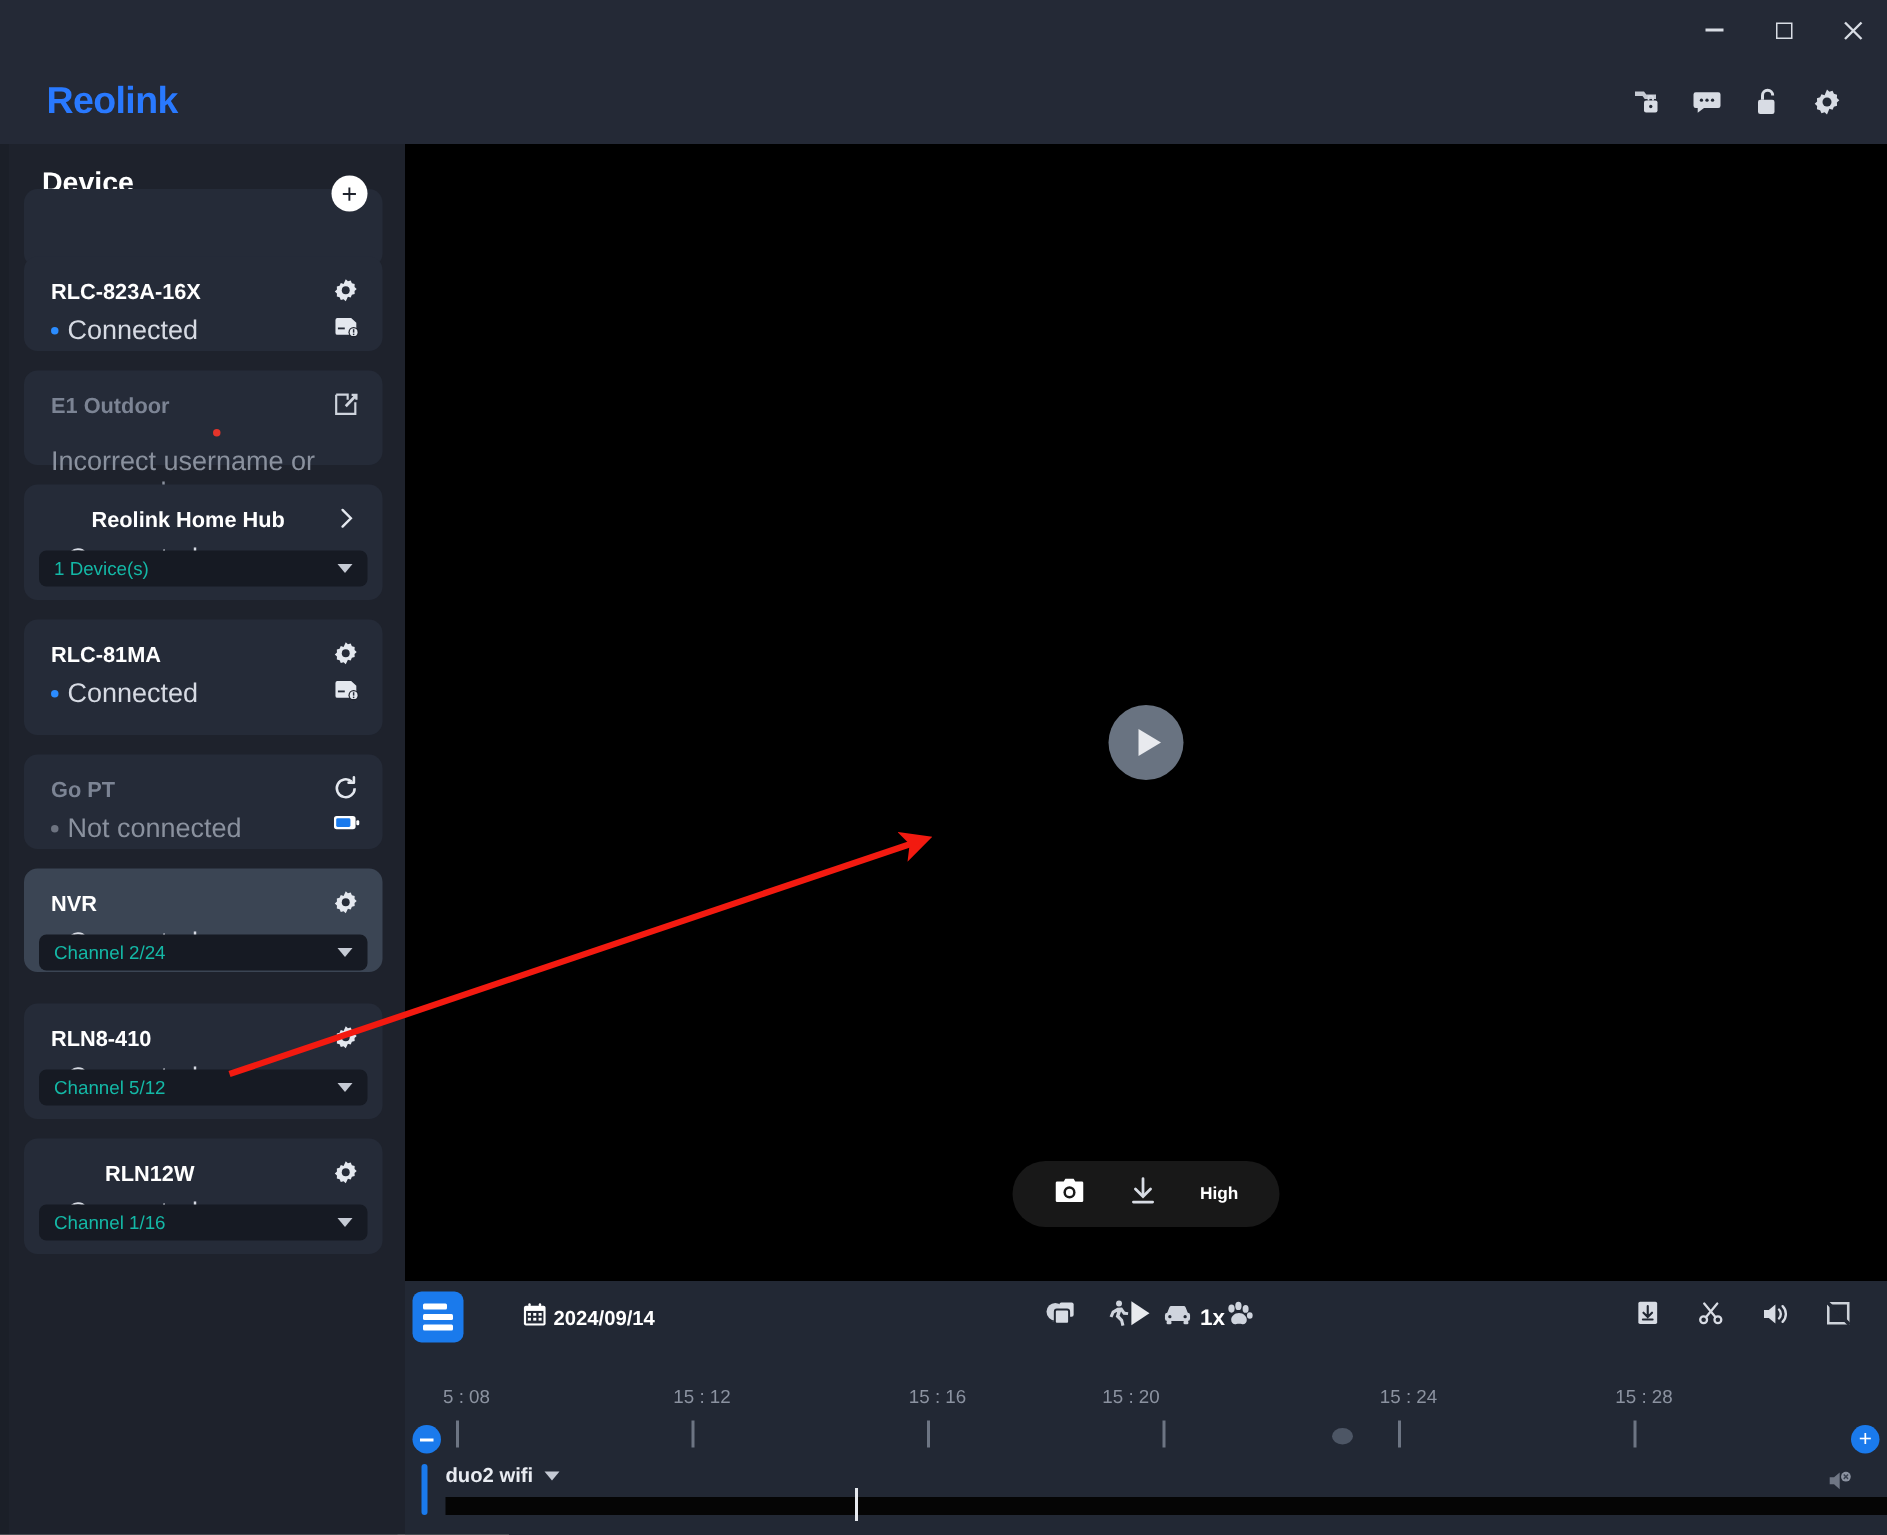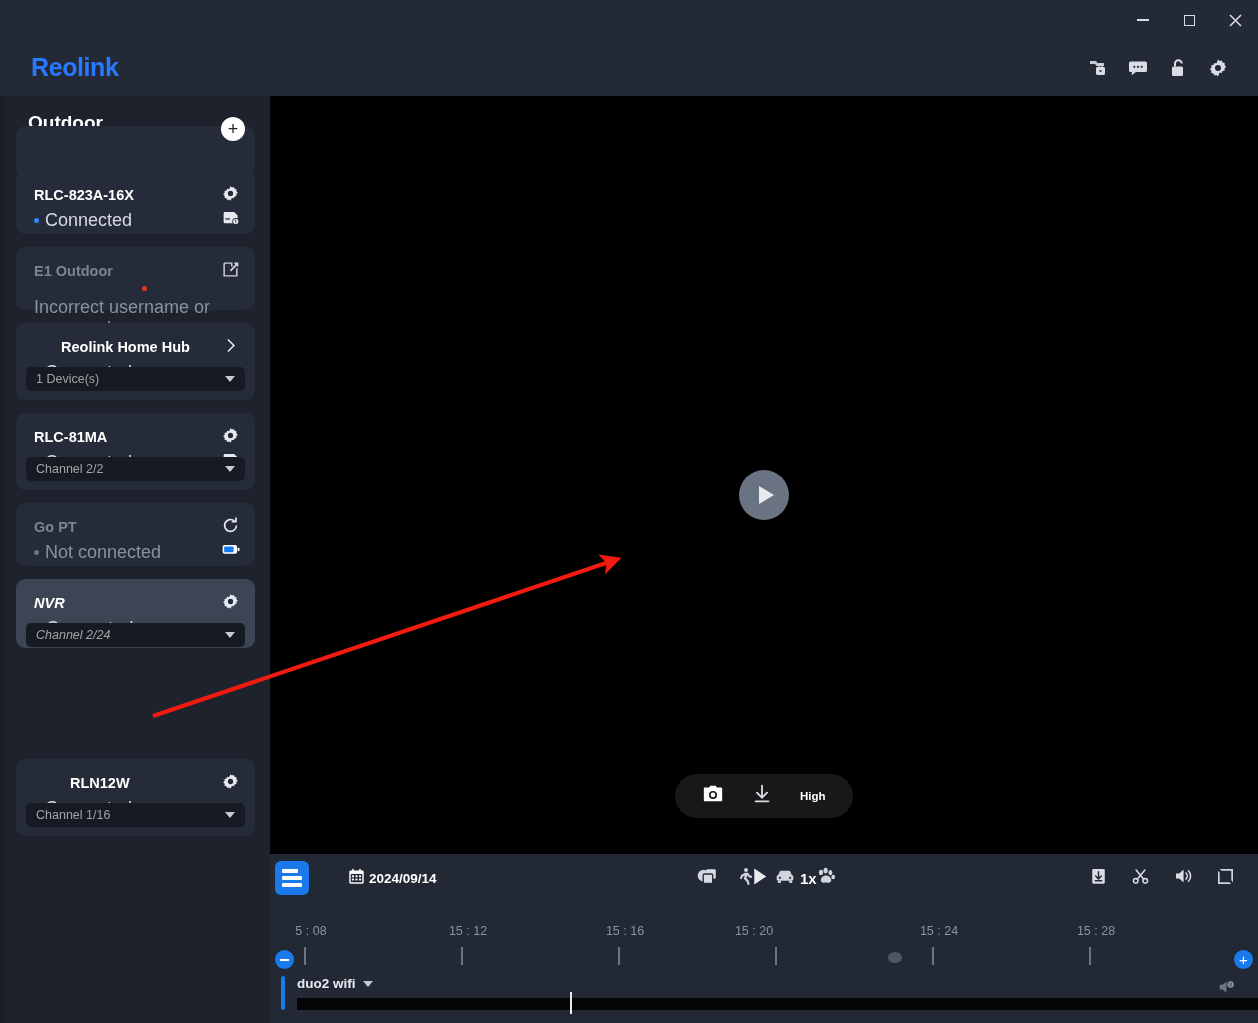--- a/index.html
+++ b/index.html
@@ -110,21 +110,21 @@
   .dot.red { background: #e4342a; }
   .dot.grey { background: #6d7380; }
   .dev-icon {
     position: absolute; right: 16px;
     width: 17px; height: 17px;
   }
   .chan-sel {
     position: absolute; left: 10px; width: 219px; height: 24px;
     background: #161a23; border-radius: 5px;
     display: flex; align-items: center; padding: 0 10px;
-    font-size: 12.5px; color: #a3a3a3;
+    font-size: 12.5px; color: #14b8a6;
   }
   .chan-sel .caret {
     position: absolute; right: 10px; width: 0; height: 0;
     border-left: 5px solid transparent; border-right: 5px solid transparent;
     border-top: 6px solid #c5cad4;
   }
 
   
   .video-area {
     position: absolute; left: 270px; top: 96px;
@@ -304,21 +304,21 @@
       <span class="hicon">
         <svg width="20" height="20" viewBox="0 0 20 20" fill="#d8dce4">
           <path d="M10 1.6l1.6 1.5 2.1-.6.9 2 2.1.6-.1 2.2 1.6 1.5-1.6 1.5.1 2.2-2.1.6-.9 2-2.1-.6L10 18.4l-1.6-1.5-2.1.6-.9-2-2.1-.6.1-2.2L1.8 11.2l1.6-1.5-.1-2.2 2.1-.6.9-2 2.1.6z"></path>
           <circle cx="10" cy="10" r="3" fill="#222834"></circle>
         </svg>
       </span>
     </div>
   </div>
 
   <div class="sidebar">
-    <div class="sidebar-title">Outdoor</div>
+    <div class="sidebar-title">Device</div>
     <div class="dev-list" id="dev-list">
         <div class="dev-card" style="top: -26px; height: 52px;"></div>
         <div class="dev-card" style="top: 19px; height: 63px;">
           <div class="dev-name" style="top: 16px;">RLC-823A-16X</div>
           <div class="dev-status" style="top: 39px;">
             <span class="dot"></span>
             <span>Connected</span>
           </div>
           <span class="dev-icon" style="top: 14px;"><svg width="17" height="17" viewBox="0 0 20 20" fill="#e4e8ef">
               <path d="M10 1.4l1.7 1.6 2.2-.6.9 2.1 2.2.6-.1 2.3 1.7 1.6-1.7 1.6.1 2.3-2.2.6-.9 2.1-2.2-.6L10 18.6l-1.7-1.6-2.2.6-.9-2.1-2.2-.6.1-2.3L1.4 11l1.7-1.6-.1-2.3 2.2-.6.9-2.1 2.2.6z"></path>
@@ -370,53 +370,64 @@
               <circle cx="10" cy="10" r="3.1" fill="#252b38"></circle>
             </svg></span>
           <span class="dev-icon" style="top: 39px;"><svg width="18" height="16" viewBox="0 0 22 18" fill="#e4e8ef">
               <path d="M2 3.2A1.6 1.6 0 0 1 3.6 1.6h11.2l4.2 4v8.2a1.6 1.6 0 0 1-1.6 1.6H3.6A1.6 1.6 0 0 1 2 13.8z"></path>
               <rect x="4" y="9.4" width="5.6" height="1.5" fill="#252b38"></rect>
               <circle cx="16.8" cy="13.2" r="4.2" fill="#1e222c"></circle>
               <circle cx="16.8" cy="13.2" r="3.2" fill="#e4e8ef"></circle>
               <rect x="16.2" y="10.8" width="1.2" height="2.8" fill="#252b38"></rect>
               <rect x="16.2" y="14.4" width="1.2" height="1.2" fill="#252b38"></rect>
             </svg></span>
-          <div class="chan-sel" style="top: 44px;">
-            <span>Channel 2/2</span>
-            <span class="caret"></span>
-          </div>
         </div>
         <div class="dev-card" style="top: 351px; height: 63px;">
           <div class="dev-name dim" style="top: 16px;">Go PT</div>
           <div class="dev-status dim" style="top: 39px;">
             <span class="dot grey"></span>
             <span>Not connected</span>
           </div>
           <span class="dev-icon" style="top: 14px;"><svg width="17" height="17" viewBox="0 0 20 20" fill="none" stroke="#e4e8ef" stroke-width="2">
               <path d="M17 10a7 7 0 1 1-2.4-5.3"></path>
               <path d="M16.4 1.4v4.2h-4.2" stroke-linecap="round" stroke-linejoin="round"></path>
             </svg></span>
           <span class="dev-icon" style="top: 39px;"><svg width="18" height="13" viewBox="0 0 22 14" fill="none">
               <rect x="0.8" y="1.6" width="17.6" height="10.6" rx="2.2" fill="#ffffff"></rect>
               <rect x="2.6" y="3.4" width="11.6" height="7" rx="1.2" fill="#1a7aec"></rect>
               <rect x="19" y="5" width="2.4" height="4" rx="1" fill="#ffffff"></rect>
             </svg></span>
         </div>
-        <div class="dev-card selected" style="top: 427px; height: 69px; font-style: italic;">
+        <div class="dev-card selected" style="top: 427px; height: 69px;">
           <div class="dev-name" style="top: 16px;">NVR</div>
           <div class="dev-status" style="top: 39px;">
             <span class="dot"></span>
             <span>Connected</span>
           </div>
           <span class="dev-icon" style="top: 14px;"><svg width="17" height="17" viewBox="0 0 20 20" fill="#e4e8ef">
               <path d="M10 1.4l1.7 1.6 2.2-.6.9 2.1 2.2.6-.1 2.3 1.7 1.6-1.7 1.6.1 2.3-2.2.6-.9 2.1-2.2-.6L10 18.6l-1.7-1.6-2.2.6-.9-2.1-2.2-.6.1-2.3L1.4 11l1.7-1.6-.1-2.3 2.2-.6.9-2.1 2.2.6z"></path>
               <circle cx="10" cy="10" r="3.1" fill="#252b38"></circle>
             </svg></span>
           <div class="chan-sel" style="top: 44px;">
             <span>Channel 2/24</span>
+            <span class="caret"></span>
+          </div>
+        </div>
+        <div class="dev-card" style="top: 517px; height: 77px;">
+          <div class="dev-name" style="top: 16px;">RLN8-410</div>
+          <div class="dev-status" style="top: 39px;">
+            <span class="dot"></span>
+            <span>Connected</span>
+          </div>
+          <span class="dev-icon" style="top: 14px;"><svg width="17" height="17" viewBox="0 0 20 20" fill="#e4e8ef">
+              <path d="M10 1.4l1.7 1.6 2.2-.6.9 2.1 2.2.6-.1 2.3 1.7 1.6-1.7 1.6.1 2.3-2.2.6-.9 2.1-2.2-.6L10 18.6l-1.7-1.6-2.2.6-.9-2.1-2.2-.6.1-2.3L1.4 11l1.7-1.6-.1-2.3 2.2-.6.9-2.1 2.2.6z"></path>
+              <circle cx="10" cy="10" r="3.1" fill="#252b38"></circle>
+            </svg></span>
+          <div class="chan-sel" style="top: 44px;">
+            <span>Channel 5/12</span>
             <span class="caret"></span>
           </div>
         </div>
         <div class="dev-card" style="top: 607px; height: 77px;">
           <div class="dev-name" style="top: 16px; margin-left: 36px;">RLN12W</div>
           <div class="dev-status" style="top: 39px;">
             <span class="dot"></span>
             <span>Connected</span>
           </div>
           <span class="dev-icon" style="top: 14px;"><svg width="17" height="17" viewBox="0 0 20 20" fill="#e4e8ef">

